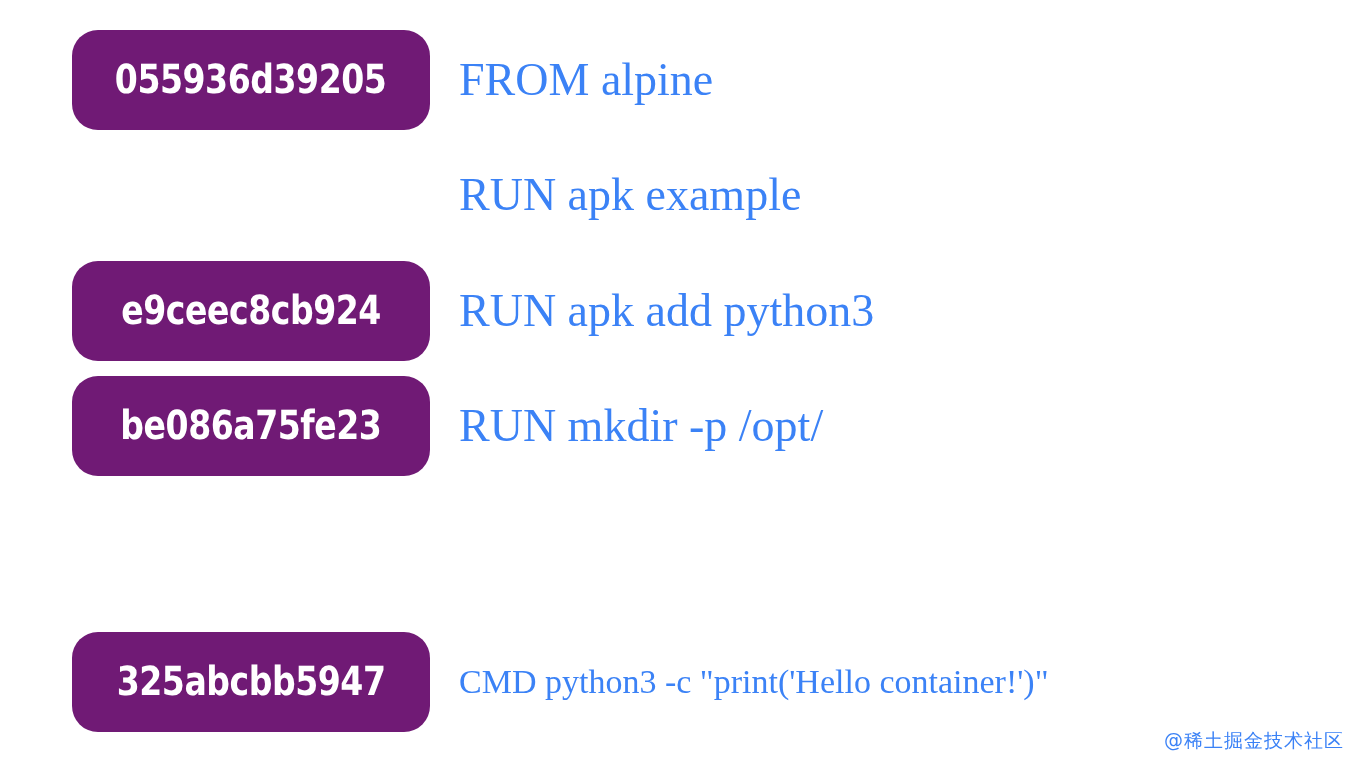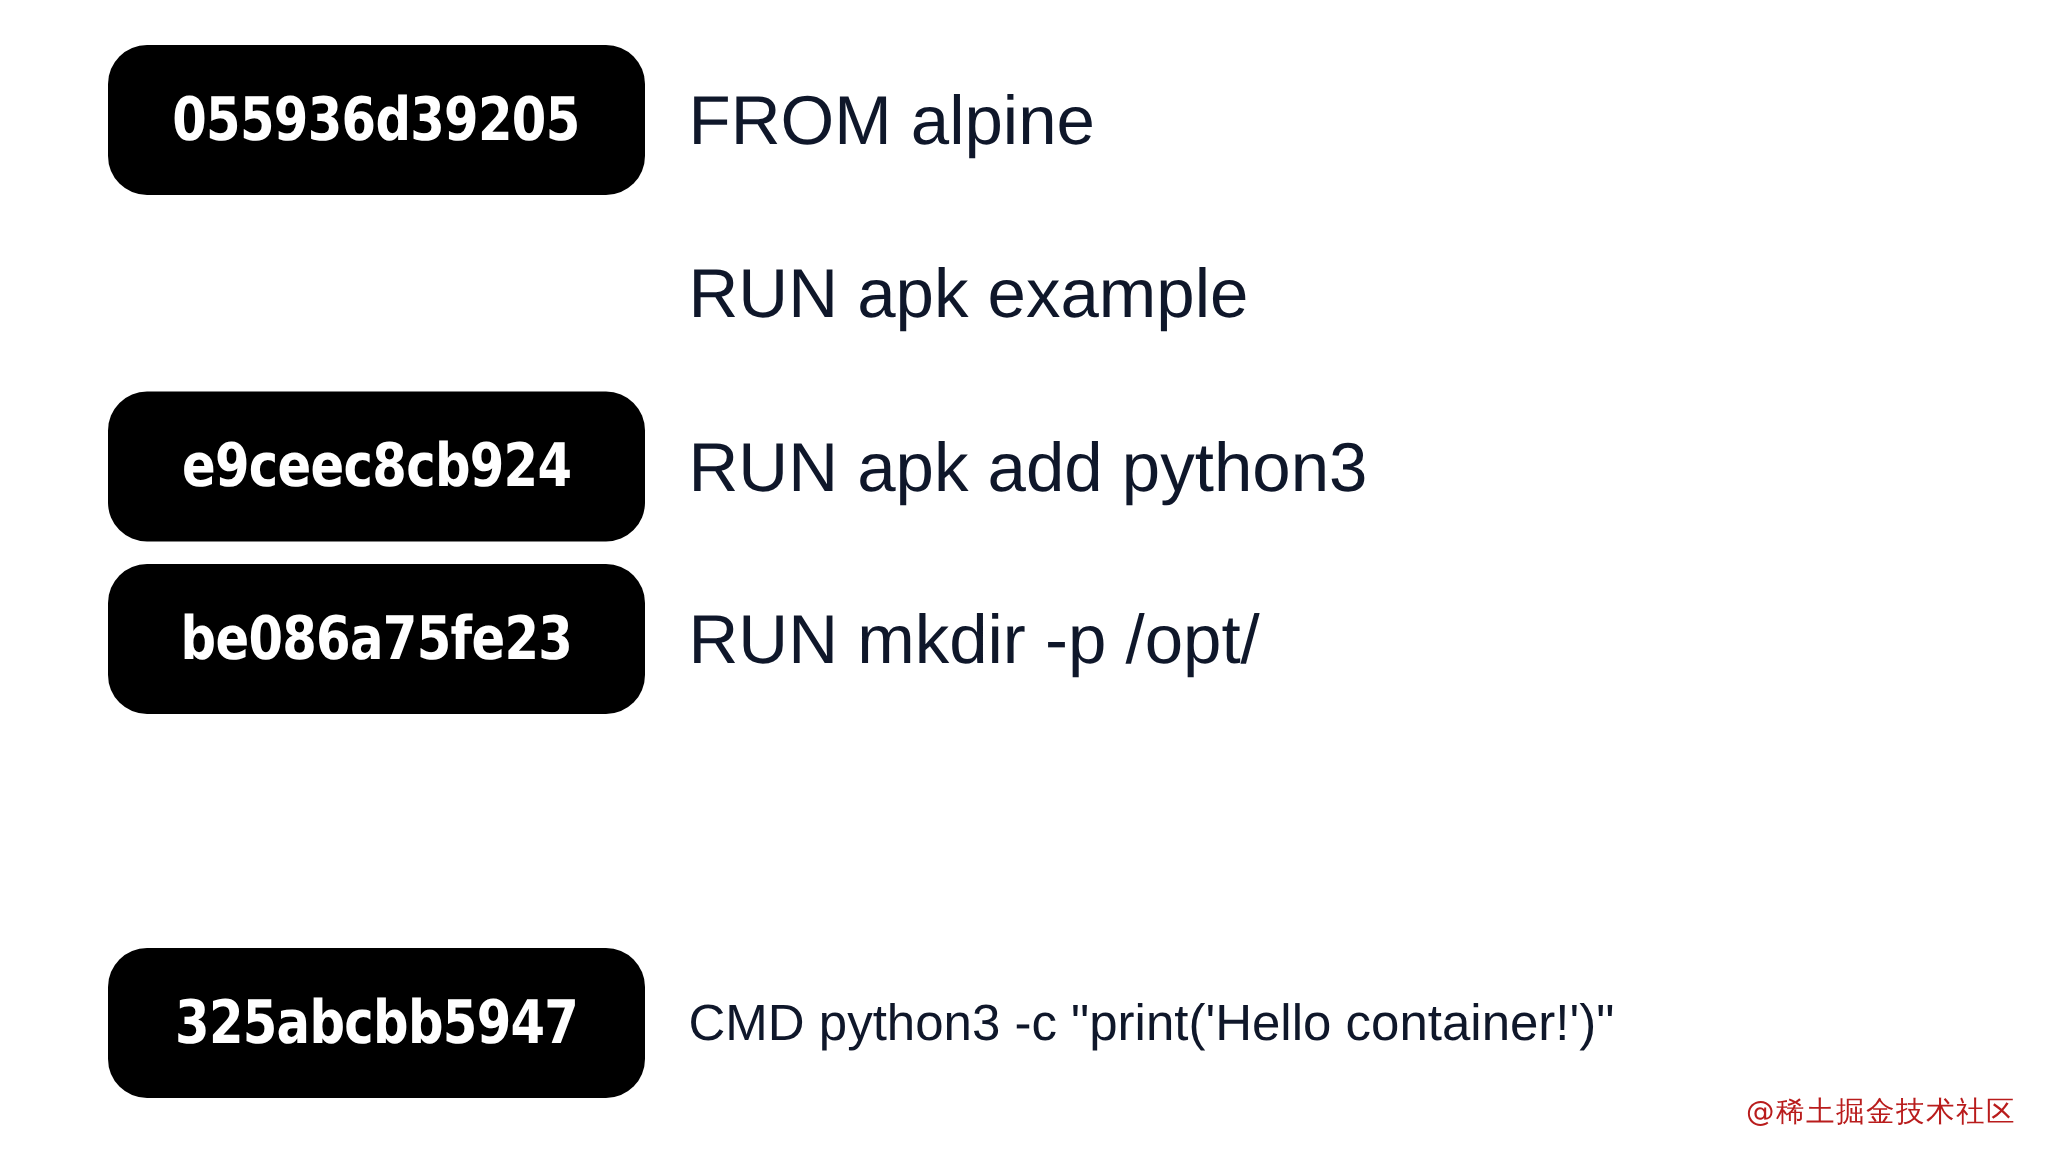--- a/index.html
+++ b/index.html
@@ -39,21 +39,21 @@
   .layer-row.r3 { top: 376px; padding-left: 48px; }
   .layer-row.r4 { top: 490px; }
   .layer-row.r5 { top: 632px; padding-left: 48px; }
 
   .layer-id-badge {
     position: absolute;
     left: 72px;
     top: 0;
     width: 358px;
     height: 100px;
-    background: #000000;
+    background: #701a75;
     border-radius: 26px;
     display: flex;
     align-items: center;
     justify-content: center;
     box-sizing: border-box;
   }
 
   .layer-id-text {
     color: #ffffff;
     font-family: "Liberation Sans Narrow", "DejaVu Sans Condensed", "Liberation Sans", sans-serif;
@@ -66,36 +66,36 @@
     text-rendering: geometricPrecision;
   }
 
   .layer-instruction {
     position: absolute;
     left: 459px;
     top: 0;
     height: 100px;
     display: flex;
     align-items: center;
-    color: #0f172a;
-    font-family: Liberation Sans, sans-serif;
+    color: #3b82f6;
+    font-family: Liberation Serif, serif;
     font-size: 46px;
     line-height: 1;
     white-space: nowrap;
     letter-spacing: 0px;
   }
 
   .layer-instruction.size-md { font-size: 41px; }
   .layer-instruction.size-sm { font-size: 34px; }
 
   #watermark {
     position: absolute;
     right: 22px;
     bottom: 14px;
-    color: #b91c1c;
+    color: #3b82f6;
     font-family: "DejaVu Sans", "Liberation Sans", sans-serif;
     font-size: 19px;
     letter-spacing: 1px;
     user-select: none;
     white-space: nowrap;
   }
 </style>
 </head>
 <body>
 

